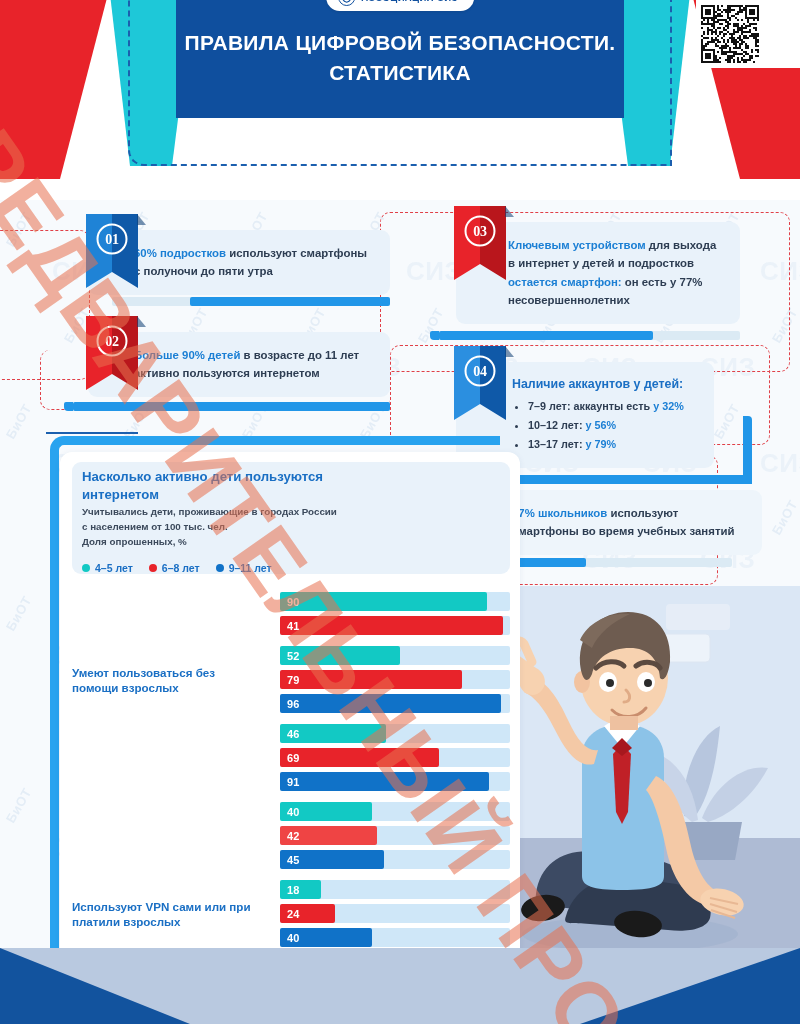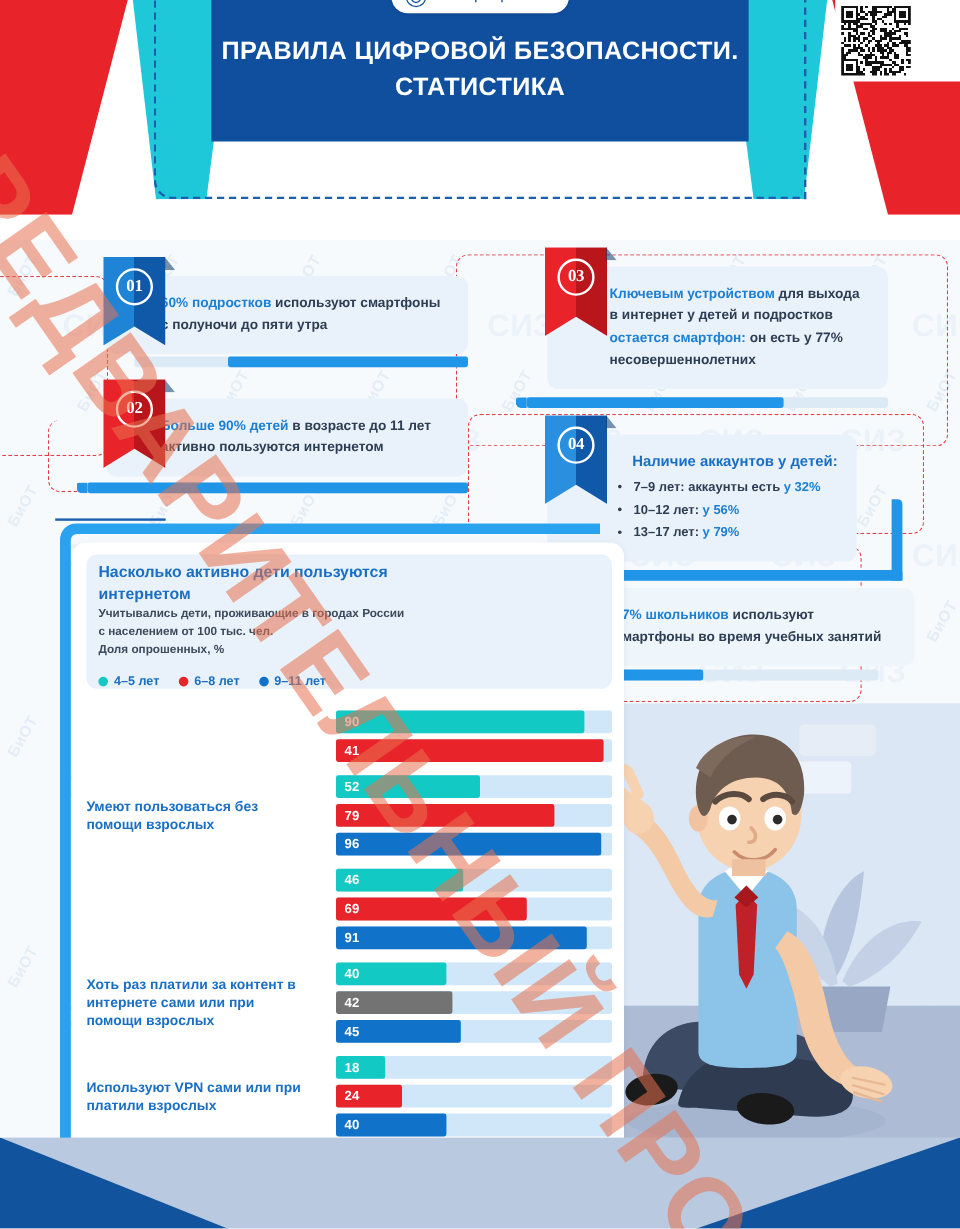--- a/index.html
+++ b/index.html
@@ -831,21 +831,21 @@
     </div>
   </div>
 
   <div class="card" style="left:456px; top:362px; width:258px;">
     <div class="badge">
       <div class="flag navy"></div>
       <div class="fold"></div>
       <div class="num">04</div>
     </div>
     <div class="card-body" style="padding-left:56px; padding-top:12px;">
-      <div class="card-text" style="color:#1a6fc4; font-size:12.4px; font-weight:700; margin-bottom:3px;text-align:right;">Наличие аккаунтов у детей:</div>
+      <div class="card-text" style="color:#1a6fc4; font-size:12.4px; font-weight:700; margin-bottom:3px;">Наличие аккаунтов у детей:</div>
       <ul style="list-style:disc; margin-left:16px;">
         <li style="font-size:10.8px; color:#2d3d52; font-weight:600; line-height:1.75;">
           <span>7–9 лет: аккаунты есть </span><span style="color:#1b7fd4;font-weight:700;">у 32%</span>
         </li>
         <li style="font-size:10.8px; color:#2d3d52; font-weight:600; line-height:1.75;">
           <span>10–12 лет: </span><span style="color:#1b7fd4;font-weight:700;">у 56%</span>
         </li>
         <li style="font-size:10.8px; color:#2d3d52; font-weight:600; line-height:1.75;">
           <span>13–17 лет: </span><span style="color:#1b7fd4;font-weight:700;">у 79%</span>
         </li>
@@ -1015,31 +1015,30 @@
           </div>
           <div class="bar-row">
             <div class="bar-track"></div>
             <div class="bar-fill" style="width: 91%; background: rgb(16, 114, 200);">
               <span class="bar-val">91</span>
             </div>
           </div>
         </div>
       </div>
       <div class="group">
-        <div class="group-label">Хоть раз платили за контент в интернете сами или при помощи взрослых</div>
         <div class="bars">
           <div class="bar-row">
             <div class="bar-track"></div>
             <div class="bar-fill" style="width: 40%; background: rgb(18, 201, 196);">
               <span class="bar-val">40</span>
             </div>
           </div>
           <div class="bar-row">
             <div class="bar-track"></div>
-            <div class="bar-fill" style="width: 42%; background: #737373;">
+            <div class="bar-fill" style="width: 42%; background: #ef4444;">
               <span class="bar-val">42</span>
             </div>
           </div>
           <div class="bar-row">
             <div class="bar-track"></div>
             <div class="bar-fill" style="width: 45%; background: rgb(16, 114, 200);">
               <span class="bar-val">45</span>
             </div>
           </div>
         </div>

